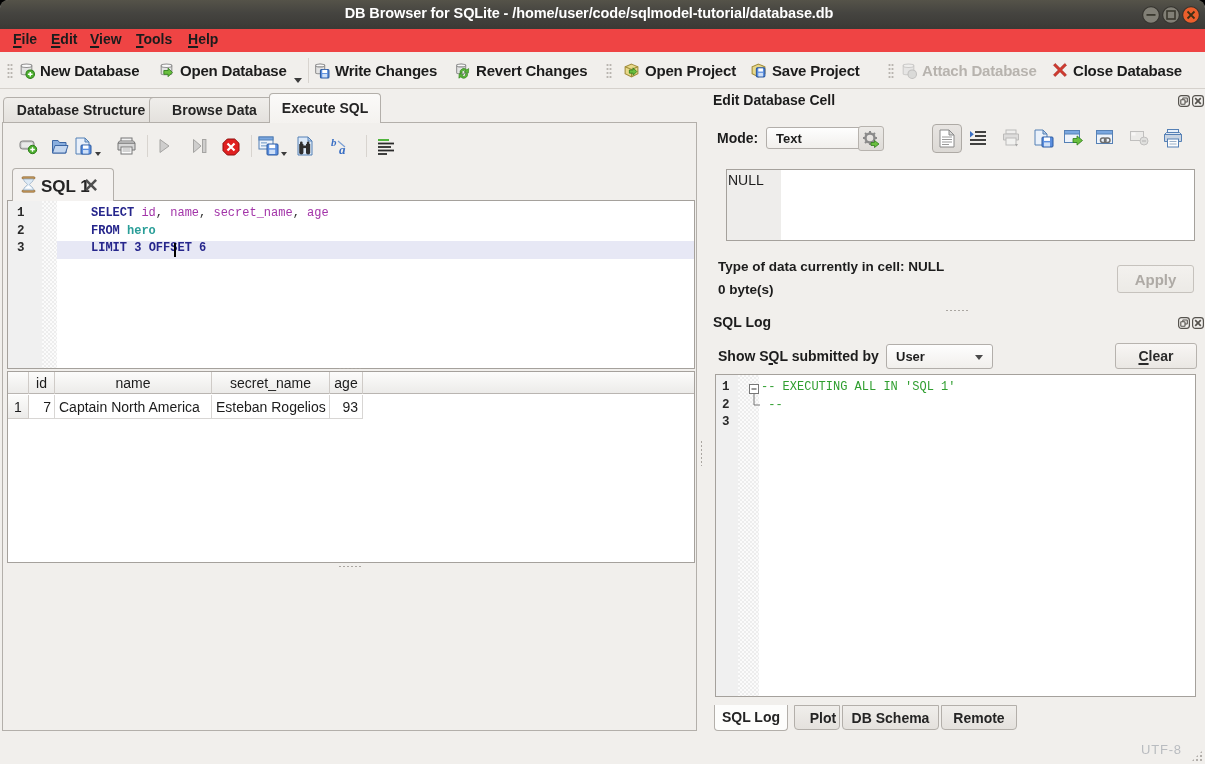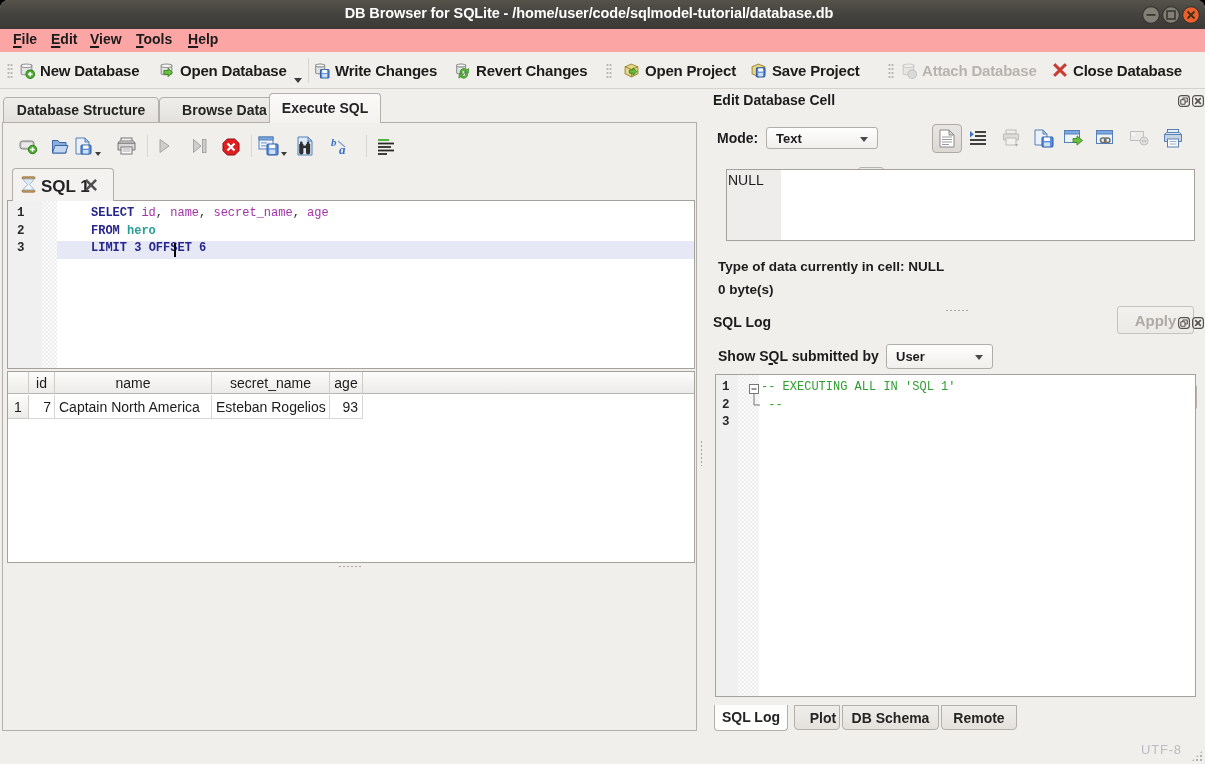--- a/index.html
+++ b/index.html
@@ -7,41 +7,41 @@
 #win { position:absolute; left:0; top:0; width:1205px; height:764px; background:#f1efec; border-radius:9px 9px 0 0; }
 .abs { position:absolute; }
 .b { font-weight:bold; }
 .mono { font-family:"Liberation Mono", monospace; }
 
 #titlebar { position:absolute; left:0; top:0; width:1205px; height:29px; border-radius:8px 8px 0 0;
   background:linear-gradient(#555349, #454440 45%, #3e3c38 85%, #3b3935); }
 #title { position:absolute; left:0; width:1178px; top:5px; text-align:center; color:#fff; font-size:14.5px; font-weight:bold; letter-spacing:-0.1px;}
 .winbtn { position:absolute; top:6px; width:18px; height:18px; border-radius:50%; }
 
-#menubar { position:absolute; left:0; top:29px; width:1205px; height:26px; background:#fca5a5; border-bottom:1px solid #dbd7d2; }
+#menubar { position:absolute; left:0; top:29px; width:1205px; height:26px; background:#ef4444; border-bottom:1px solid #dbd7d2; }
 .menuitem { position:absolute; top:2px; font-size:14px; font-weight:bold; color:#1c1c1c; }
 .menuitem u { text-decoration-thickness:1.5px; text-underline-offset:2px; }
 
 #toolbar { position:absolute; left:0; top:52px; width:1205px; height:37px; background:#f1efec; border-bottom:1px solid #d5d1cc; }
 .tbitem { position:absolute; top:8px; height:20px; display:flex; align-items:center; font-size:15px; font-weight:bold; color:#1c1c1c; letter-spacing:-0.2px; }
 .tbitem svg { margin-right:5px; }
 .tbdis { color:#b7b3ae; }
 .tbsep { position:absolute; top:6px; width:1px; height:25px; background:#d8d4cf; }
 .tbhandle { position:absolute; top:11px; width:6px; height:16px;
   background-image:radial-gradient(circle, #b9b5b0 1px, transparent 1.2px);
   background-size:3px 4px; }
 
 .tab { position:absolute; font-size:14px; font-weight:bold; color:#242424; text-align:center;
   border:1px solid #b3afaa; border-radius:4px 4px 0 0; background:linear-gradient(#f0eeeb,#e4e1dd); }
 .tabactive { background:linear-gradient(#fbfaf9,#f4f2ef); border-bottom:none; z-index:3; }
 #pane { position:absolute; left:2px; top:122px; width:695px; height:609px; border:1px solid #b3afaa; background:#f1efec; }
 .box { position:absolute; background:#fff; border:1px solid #a5a19c; }
 
 .btn { position:absolute; border:1px solid #b7b3ae; border-radius:3px; background:linear-gradient(#f8f6f4,#eae7e3);
-  font-size:14px; font-weight:bold; color:#2a2a2a; text-align:center;margin-top:41px; }
+  font-size:14px; font-weight:bold; color:#2a2a2a; text-align:center; }
 .combo { position:absolute; border:1px solid #b2aeaa; border-radius:3px; background:linear-gradient(#fefefe,#f1efec);
   font-size:13px; font-weight:bold; color:#1c1c1c; }
 .combo .arr { position:absolute; right:9px; top:9px; width:0; height:0; border-left:4px solid transparent; border-right:4px solid transparent; border-top:5px solid #4a4a4a; }
 .dots-h { position:absolute; width:24px; height:3px;
   background-image:radial-gradient(circle, #aaa6a1 0.9px, transparent 1.1px); background-size:4px 3px; }
 .dots-v { position:absolute; width:3px; height:26px;
   background-image:radial-gradient(circle, #aaa6a1 0.9px, transparent 1.1px); background-size:3px 4px; }
 .dockbtn { position:absolute; top:0; width:12px; height:12px; }
 </style></head>
 <body>
@@ -115,21 +115,21 @@
           <path d="M3 3.5 C3 2.1 13 2.1 13 3.5 V11 C13 12.4 3 12.4 3 11 Z" fill="#dedede" stroke="#ababab"></path>
           <ellipse cx="8" cy="3.5" rx="5" ry="1.6" fill="#efefef" stroke="#ababab"></ellipse>
           <circle cx="11.5" cy="11.5" r="4" fill="#c9c9c9" stroke="#9a9a9a"></circle>
         </svg>Attach Database</div>
   <div class="tbitem" style="left:1052px"><svg width="16" height="16" viewBox="0 0 16 16">
           <path d="M3.2 1.5 L8 6.3 L12.8 1.5 L14.5 3.2 L9.7 8 L14.5 12.8 L12.8 14.5 L8 9.7 L3.2 14.5 L1.5 12.8 L6.3 8 L1.5 3.2 Z" fill="#d23b30" stroke="#9c1f16" stroke-width="0.6"></path>
         </svg>Close Database</div>
 </div>
 
 <div class="tab" style="left:3px; top:97px; width:156px; height:26px; line-height:25px;">Database Structure</div>
-<div class="tab" style="left:159px; top:97px; width:131px; height:26px; line-height:25px;">Browse Data</div>
+<div class="tab" style="left:149px; top:97px; width:131px; height:26px; line-height:25px;">Browse Data</div>
 <div class="tab tabactive" style="left:269px; top:93px; width:112px; height:30px; line-height:29px;">Execute SQL</div>
 <div id="pane"></div>
 
 <div class="abs" id="sqltb" style="left:0;top:136px;width:697px;height:22px;">
   <svg class="abs" style="left:19px;top:2px" width="19" height="17" viewBox="0 0 19 17">
         <rect x="1" y="3" width="14" height="8" rx="2.5" fill="#c9c9c9" stroke="#7f7f7f"></rect>
         <rect x="2.5" y="4.5" width="11" height="5" rx="1.5" fill="#e9e9e9"></rect>
         <circle cx="13.5" cy="11.5" r="4.2" fill="#4caf2e" stroke="#2e7d1a"></circle>
         <path d="M13.5 9.2v4.6 M11.2 11.5h4.6" stroke="#fff" stroke-width="1.4"></path>
       </svg>

